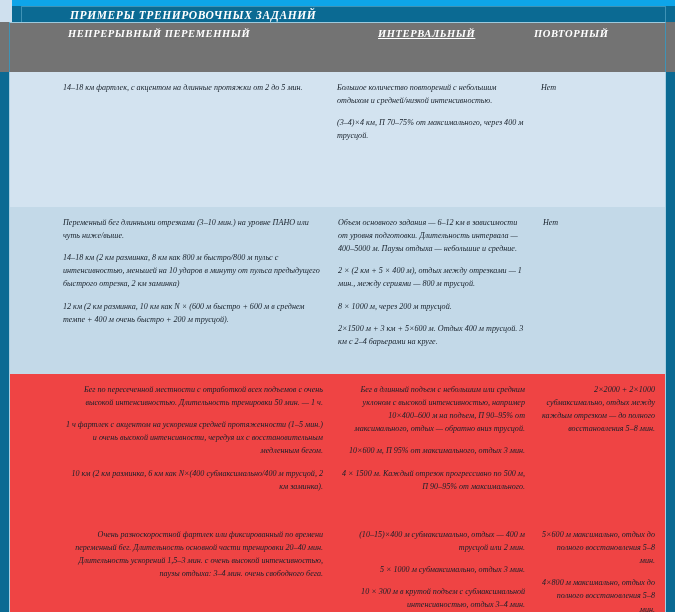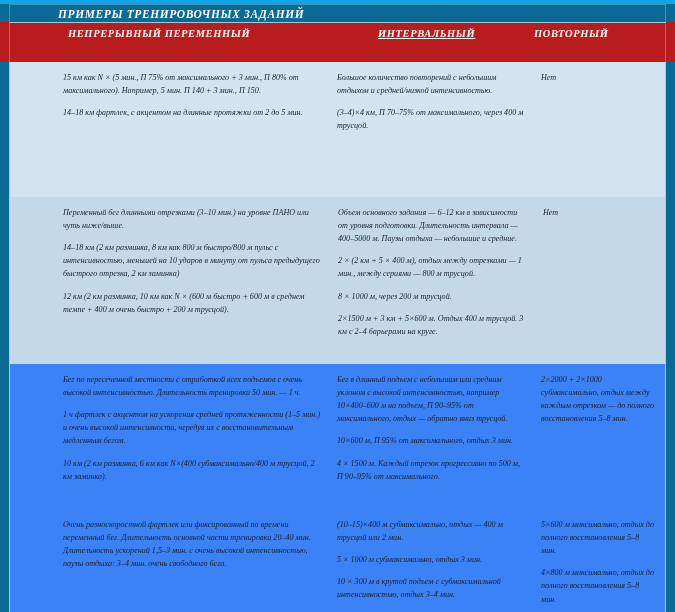--- a/index.html
+++ b/index.html
@@ -21,24 +21,25 @@
     height: 612px;
     box-sizing: border-box;
     background: #cfe0ee;
   }
 
   
   .hdr-title-row {
     position: relative;
     height: 22px;
     background: #0b6a93;
-    border-top: 4px solid #0ea5e9;
+    border-top: 6px solid #0ea5e9;
     box-sizing: border-box;
     padding-left: 9px;
     padding-right: 9px;
+    margin-left: 12px;
   }
   .hdr-title-inner {
     height: 100%;
     border: 1px solid #3f93b6;
     border-bottom: none;
     box-sizing: border-box;
     display: flex;
     align-items: center;
   }
   .hdr-title-text {
@@ -46,22 +47,22 @@
     font-style: italic;
     font-weight: bold;
     font-size: 11.5px;
     letter-spacing: 0.6px;
     white-space: nowrap;
     margin-left: 48px;
   }
 
   .hdr-cols-row {
     position: relative;
-    height: 40px;
-    background: #b91c1c;
+    height: 50px;
+    background: #737373;
     box-sizing: border-box;
     padding-left: 9px;
     padding-right: 9px;
   }
   .hdr-cols-inner {
     height: 100%;
     border: 1px solid #3f93b6;
     border-top: 1px solid #9ecadd;
     border-bottom: none;
     box-sizing: border-box;
@@ -101,21 +102,21 @@
   }
 
   .row {
     display: flex;
     box-sizing: border-box;
     position: relative;
     overflow: hidden;
   }
   .row.tint-a { background: #d3e3f0; }
   .row.tint-b { background: #c3d9e8; }
-  .row.tint-c { background: #3b82f6; }
+  .row.tint-c { background: #ef4444; text-align: right; }
 
   .row.r1 { height: 135px; }
   .row.r2 { height: 167px; justify-content: space-between; }
   .row.r3 { height: 145px; }
   .row.r4 { height: 107px; }
 
   .cell {
     box-sizing: border-box;
     padding: 9px 8px 6px 8px;
     font-style: italic;
@@ -166,21 +167,20 @@
       <span class="hdr-col c2">ИНТЕРВАЛЬНЫЙ</span>
       <span class="hdr-col c3">ПОВТОРНЫЙ</span>
     </div>
   </div>
 
   <div class="body-area">
     <div class="body-inner">
 
       <div class="row r1 tint-a">
         <div class="cell col1">
-            <p>15 км как N × (5 мин., П 75% от максимального + 3 мин., П 80% от максимального). Например, 5 мин. П 140 + 3 мин., П 150.</p>
             <p>14–18 км фартлек, с акцентом на длинные протяжки от 2 до 5 мин.</p>
           </div>
         <div class="cell col2">
             <p>Большое количество повторений с небольшим отдыхом и средней/низкой интенсивностью.</p>
             <p>(3–4)×4 км, П 70–75% от максимального, через 400 м трусцой.</p>
           </div>
         <div class="cell col3">
             <p>Нет</p>
           </div>
       </div>

